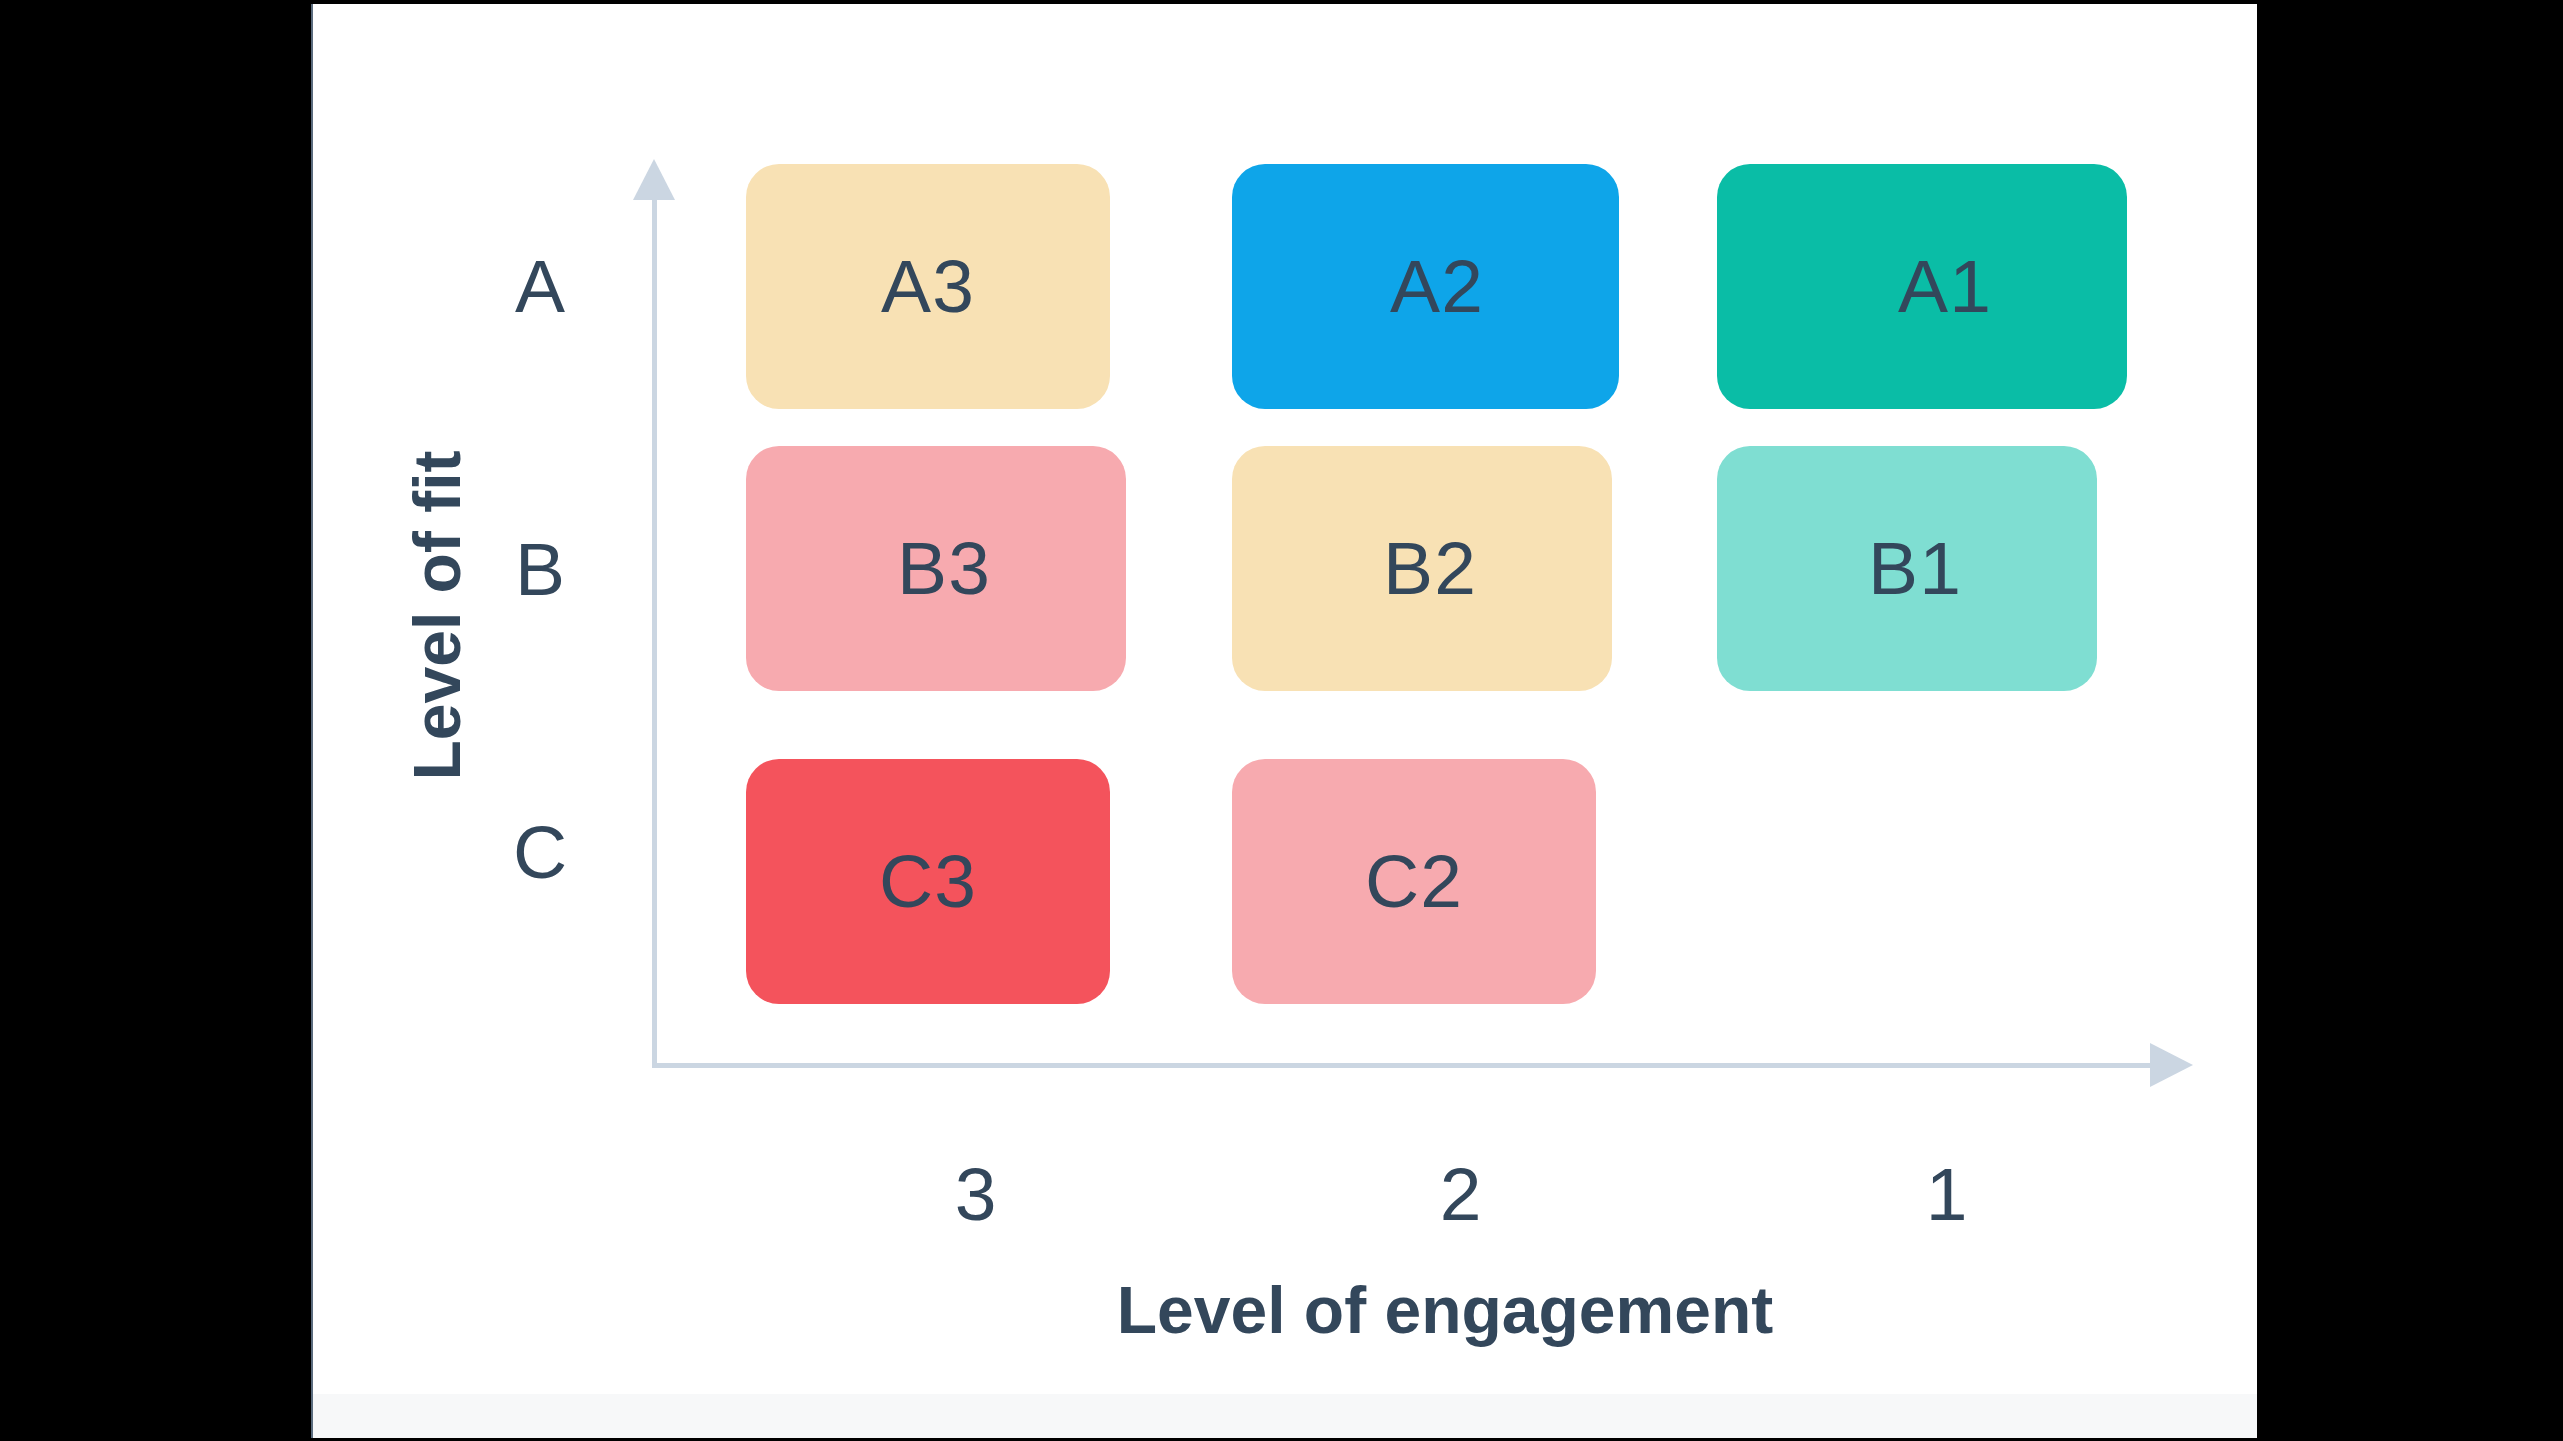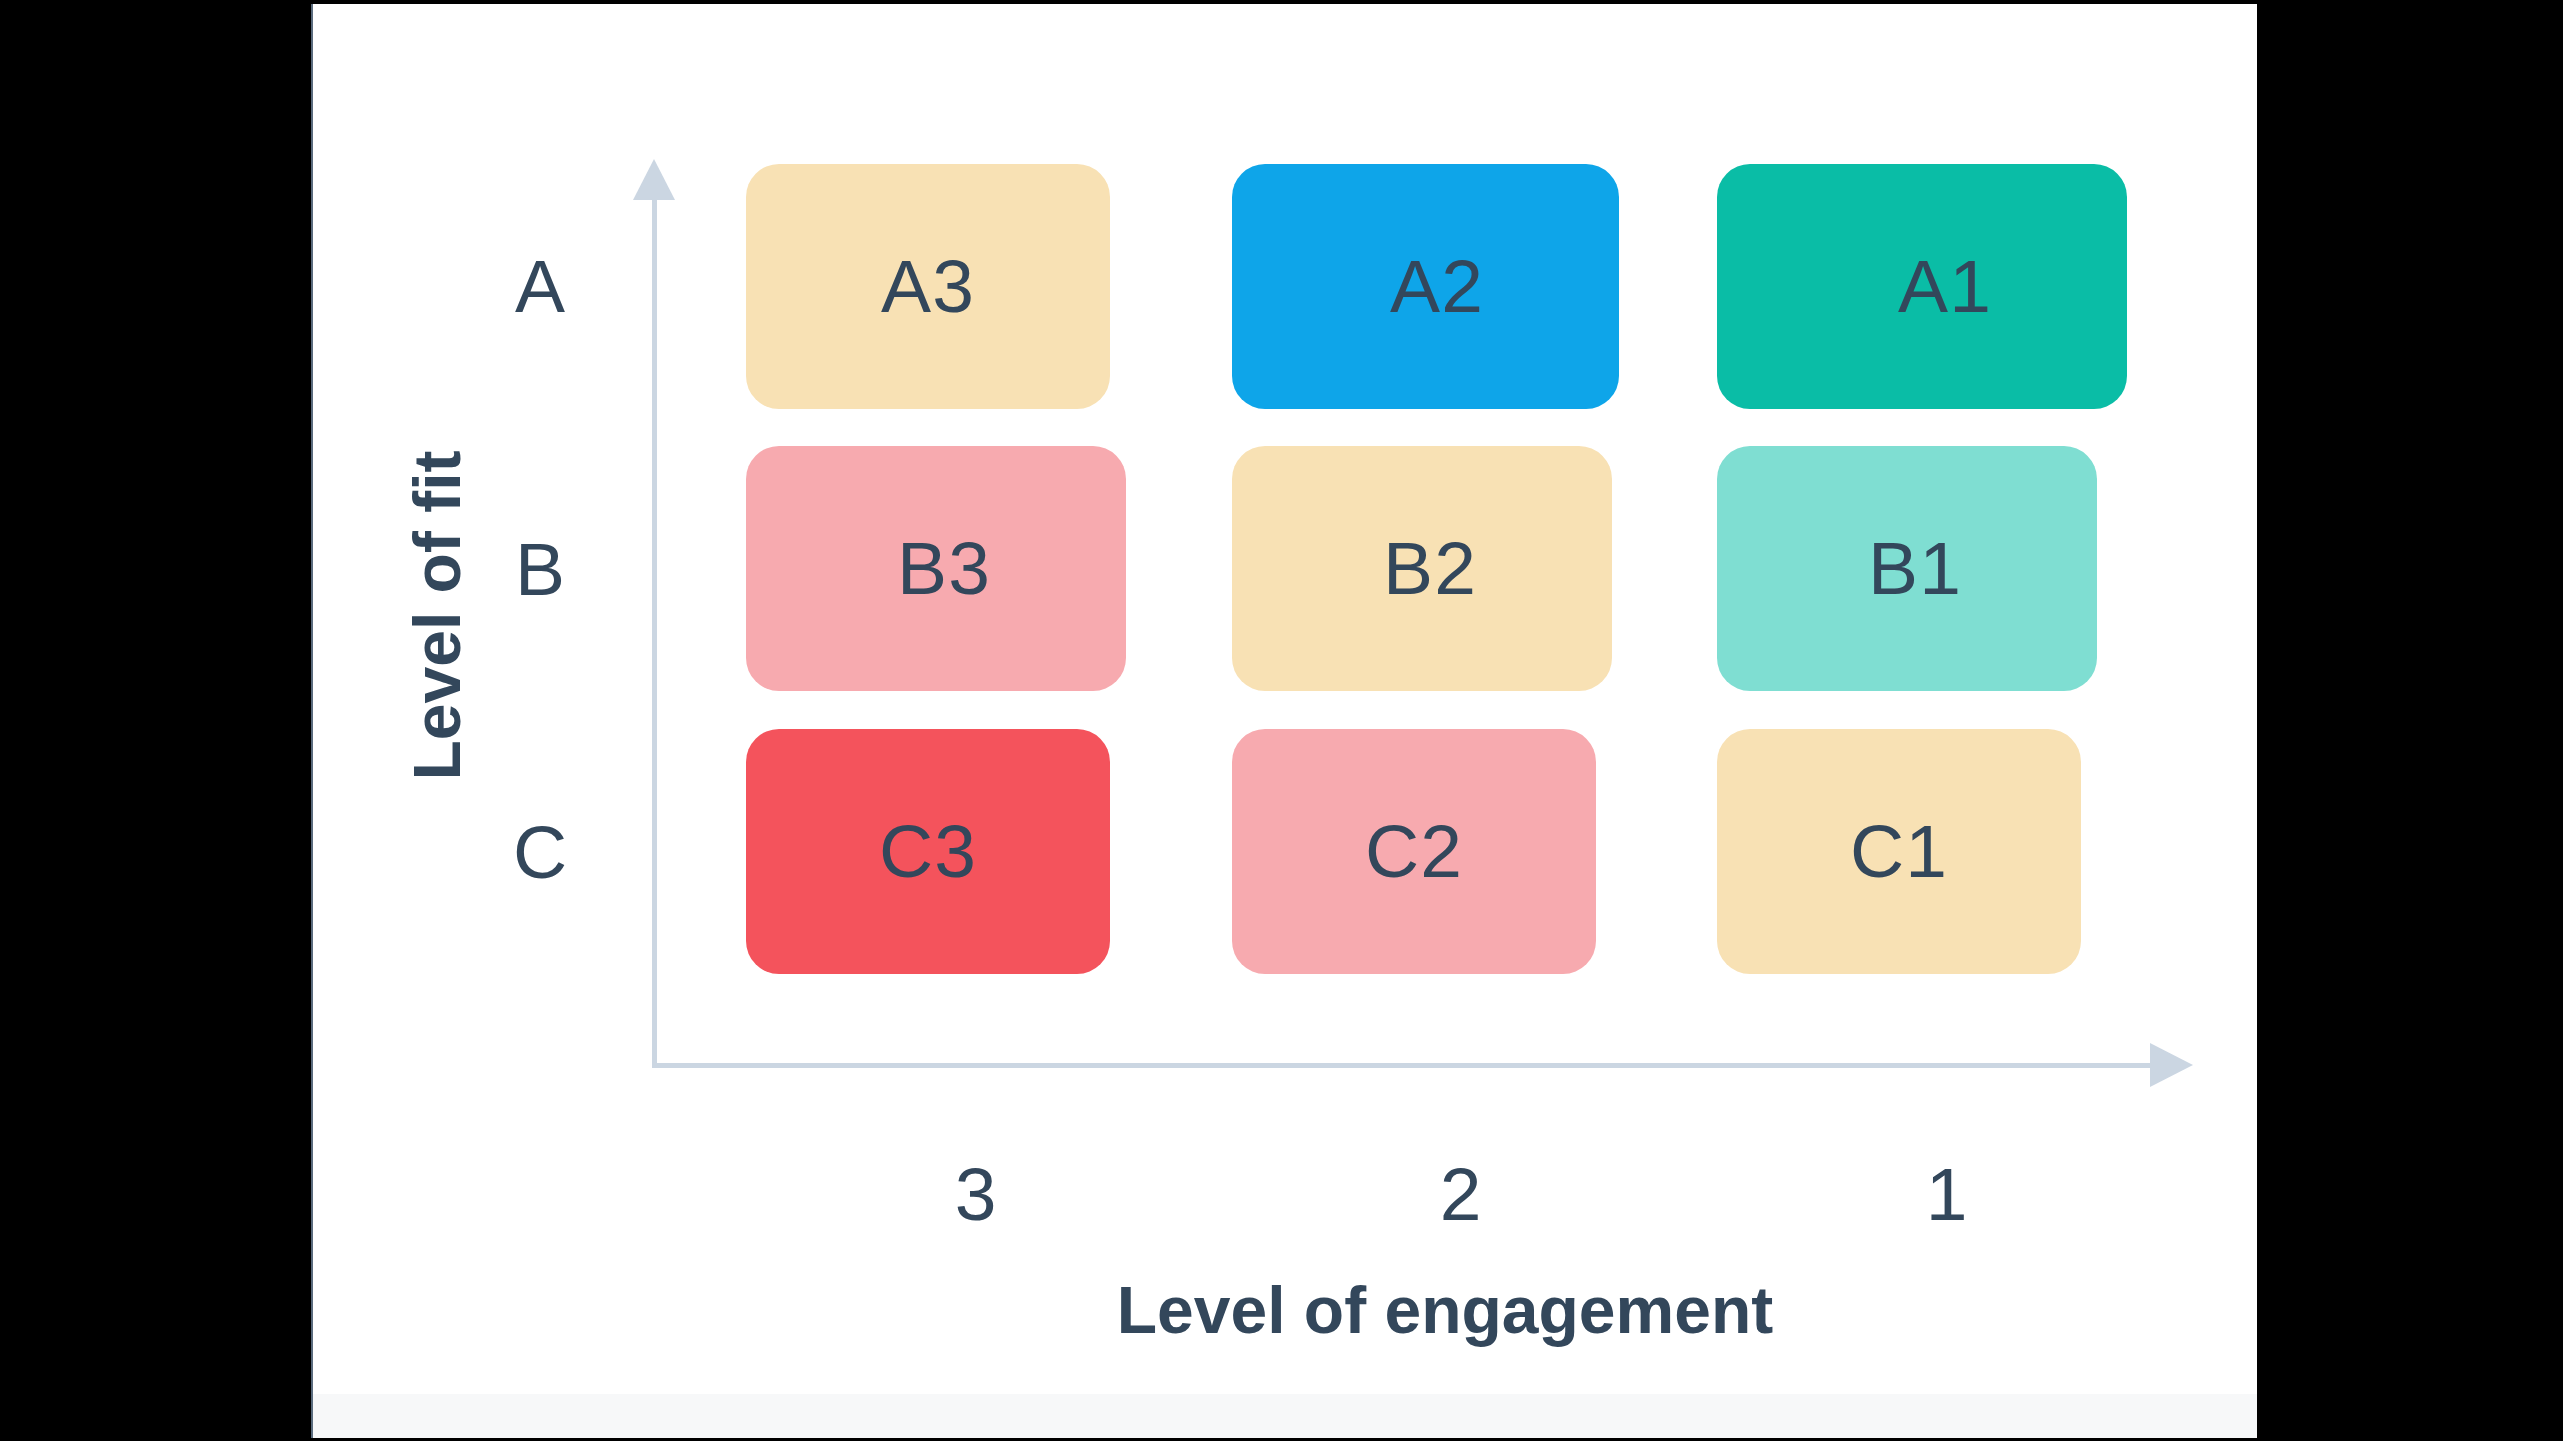--- a/index.html
+++ b/index.html
@@ -49,21 +49,21 @@
     font-size: 75px;
     font-weight: 400;
     color: #33475B;
     letter-spacing: 1.1px;
   }
   .col3 { left: 433px; }
   .col2 { left: 919px; }
   .col1 { left: 1404px; }
   .rowa { top: 160px; }
   .rowb { top: 442px; padding-left: 16px; }
-  .rowc { top: 725px; }
+  .rowc { top: 755px; }
   
   .y-axis-line {
     position: absolute;
     left: 339px;
     top: 190px;
     width: 4.8px;
     height: 874px;
     background: #CBD6E2;
   }
   .y-arrowhead {
@@ -180,23 +180,20 @@
     </div>
     <div class="cell col1 rowb" style="background-color: rgb(127, 222, 210); text-align: center;">
       <span class="cell-label">B1</span>
     </div>
     <div class="cell col3 rowc" style="background-color: rgb(244, 83, 92);">
       <span class="cell-label">C3</span>
     </div>
     <div class="cell col2 rowc" style="background-color: rgb(247, 170, 175);">
       <span class="cell-label">C2</span>
     </div>
-    <div class="cell col1 rowc" style="background-color: rgb(248, 225, 180);">
-      <span class="cell-label">C1</span>
-    </div>
 
     <div class="row-label ra">A</div>
     <div class="row-label rb">B</div>
     <div class="row-label rc">C</div>
 
     <div class="col-label c3">3</div>
     <div class="col-label c2">2</div>
     <div class="col-label c1">1</div>
 
     <div class="y-axis-title">Level of fit</div>

